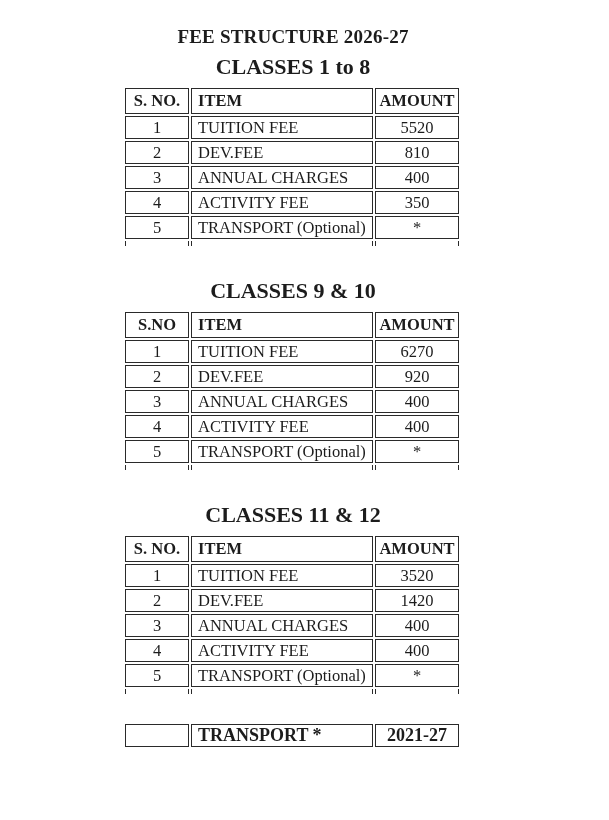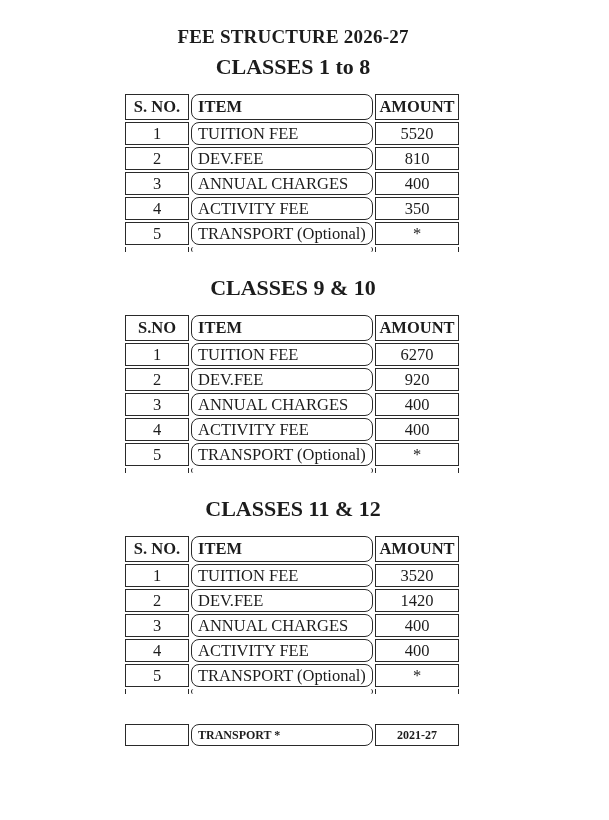--- a/index.html
+++ b/index.html
@@ -25,49 +25,49 @@
   }
   h2.sec-head {
     font-size: 22px;
     line-height: 20px;
     font-weight: bold;
     text-align: center;
     margin: 0;
     white-space: nowrap;
   }
   h2.first { margin-top: 7px; }
-  h2.later { margin-top: 24px; }
+  h2.later { margin-top: 33px; }
 
   table.fee {
     border-collapse: separate;
     border-spacing: 2px;
     table-layout: fixed;
     width: 338px;
   }
-  table.main { margin-top: 15px; }
+  table.main { margin-top: 9px; }
   table.transport { margin-top: 26px; }
   col.col-sno { width: 64px; }
   col.col-item { width: 182px; }
   col.col-amount { width: 84px; }
 
   table.fee td {
     border: 1.5px solid #2a2a2a;
     box-sizing: border-box;
     height: 23px;
     padding: 0;
     font-size: 16.5px;
     text-align: center;
     vertical-align: middle;
     overflow: hidden;
     white-space: nowrap;
   }
-  table.fee td.c-item { text-align: left; padding-left: 6px; border-radius: 8px; }
+  table.fee td.c-item { text-align: left; padding-left: 6px; }
   table.fee tr.header td { font-weight: bold; height: 26px; }
   table.fee tr.stub td { border-top: none; border-bottom: none; height: 5px; }
-  table.transport td { height: 21px; font-size: 12px; }
+  table.transport td { height: 21px; font-size: 18px; }
   table.transport tr.header td { height: 22px; }
 </style>
 </head>
 <body>
 
 <div class="page">
   <div class="doc">
 
     <h1 class="title">FEE STRUCTURE 2026-27</h1>
 

